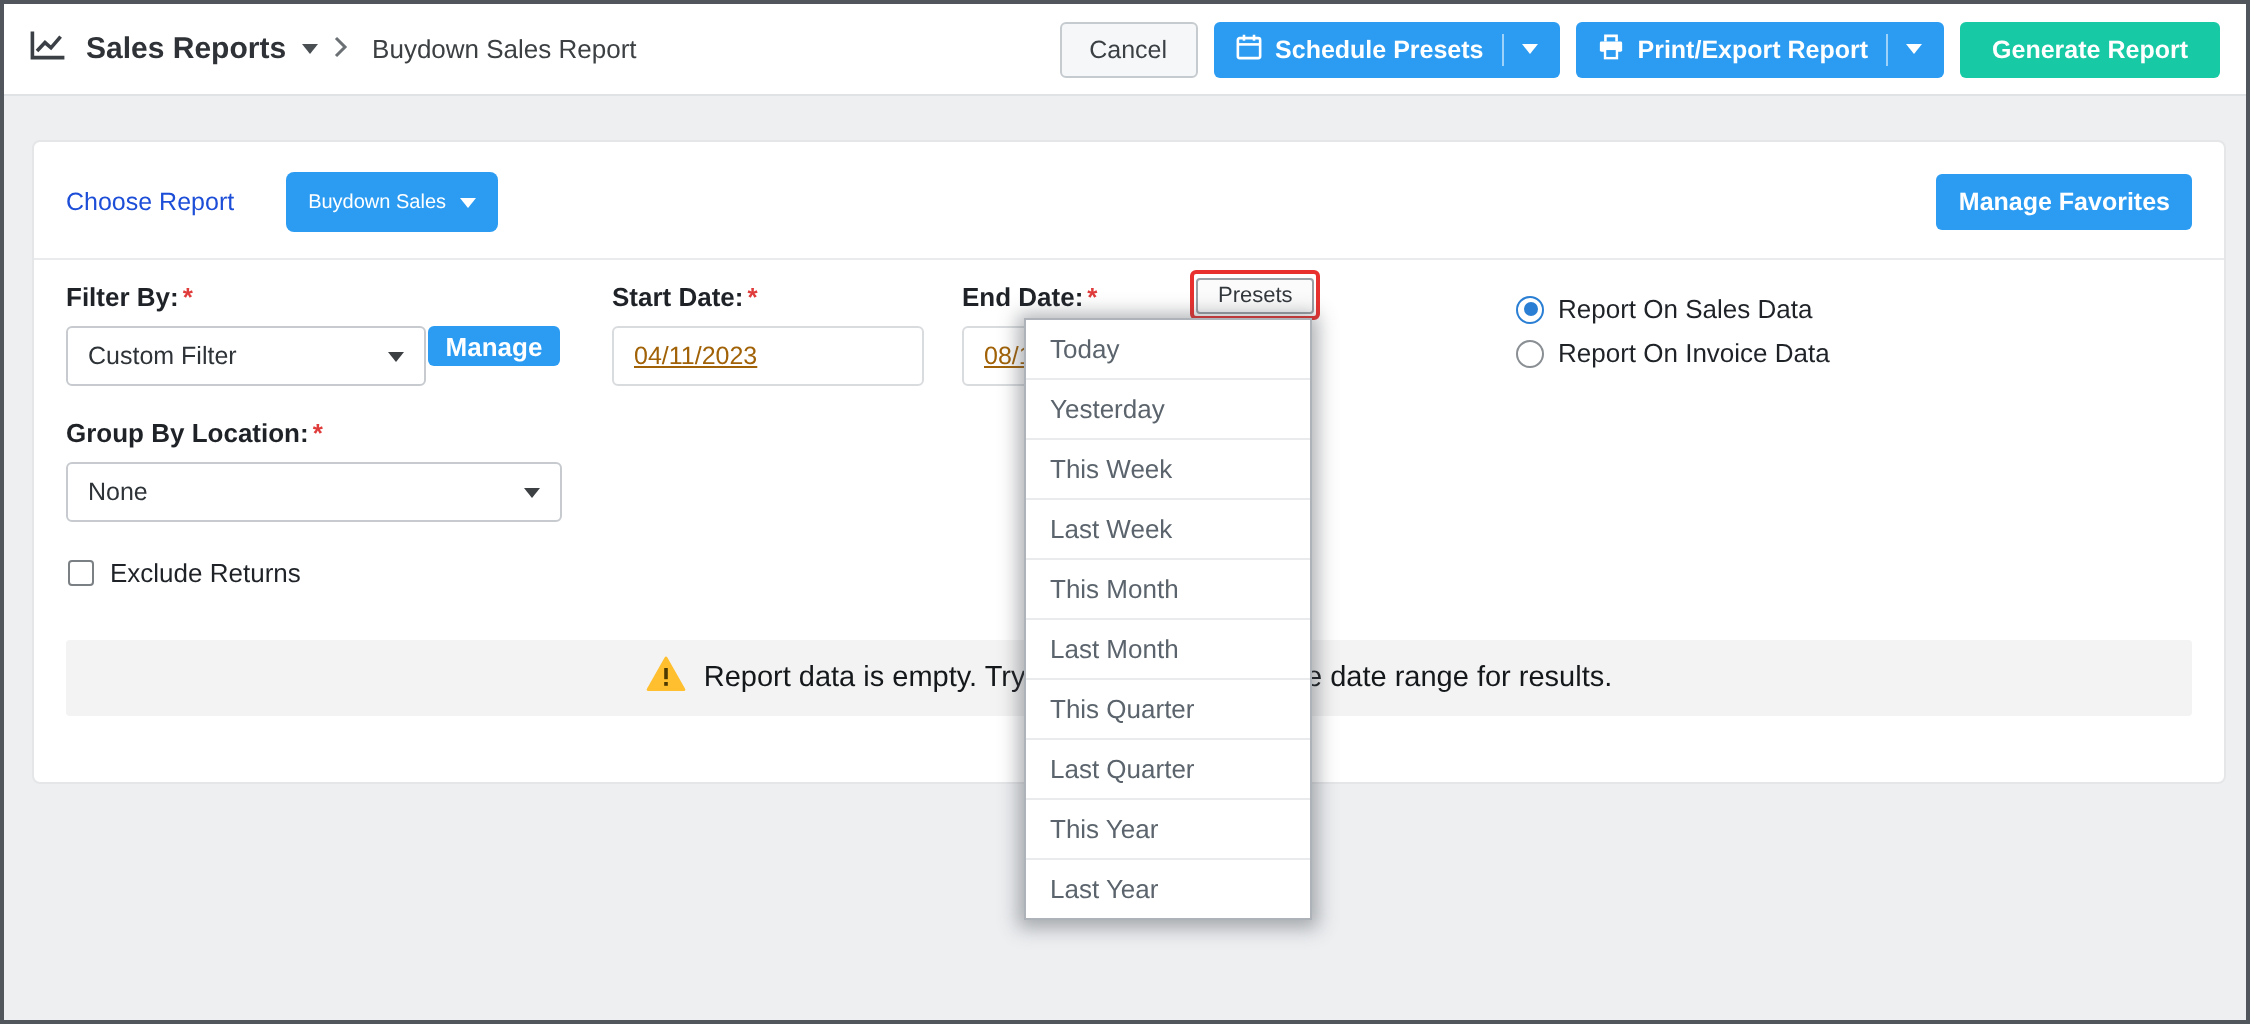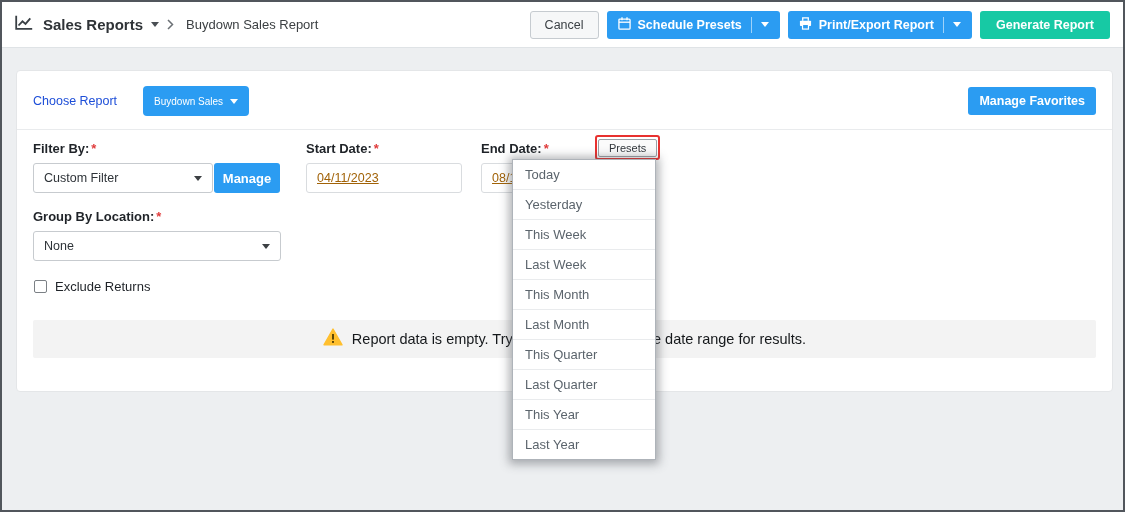--- a/index.html
+++ b/index.html
@@ -28,21 +28,21 @@
   .fav-btn { margin-left:auto; font-size:12.5px; }
   .divider { position:absolute; left:0; right:0; top:58px; border-top:1px solid #e9ebed; }
 
   .flabel { position:absolute; font-size:13px; font-weight:700; color:#1f2328; }
   .req { color:#e03c3c; font-weight:700; margin-left:2px; }
 
   .selectbox { position:absolute; height:30px; border:1px solid #c7cbcf; border-radius:3px; background:#fff; display:flex; align-items:center; padding:0 10px; font-size:12.5px; color:#2e3338; cursor:pointer; }
   .selectbox .sel-caret { margin-left:auto; width:0; height:0; border-left:4px solid transparent; border-right:4px solid transparent; border-top:5px solid #3c4043; }
   .input { position:absolute; height:30px; border:1px solid #d9dcdf; border-radius:3px; background:#fff; display:flex; align-items:center; padding:0 10px; font-size:12.5px; color:#a16207;text-decoration:underline; }
 
-  .manage-btn { position:absolute; left:197px; top:92px; width:66px; height:30px; border-radius:3px; font-size:13px; font-weight:700; }
+  .manage-btn { position:absolute; left:197px; top:92px; width:66px; height:20px; border-radius:3px; font-size:13px; font-weight:700; }
 
   .presets-wrap { position:absolute; left:578px; top:64px; border:2px solid #e8312f; border-radius:3px; padding:1px; background:#fff; }
   .presets-btn { background:#fbfbfb; border:1px solid #9aa0a6; border-radius:2px; font-size:11px; color:#33383d; padding:2px 10px; cursor:pointer; }
 
   .radio-group { position:absolute; left:741px; top:76px; display:flex; flex-direction:column; gap:7px; }
   .radio-row { display:flex; align-items:center; gap:7px; cursor:pointer; }
   .radio { width:14px; height:14px; border-radius:50%; border:1px solid #8a8f94; background:#fff; position:relative; flex:0 0 auto; }
   .radio.checked { border-color:#2a7fd4; }
   .radio.checked::after { content:""; position:absolute; left:2.5px; top:2.5px; width:7px; height:7px; border-radius:50%; background:#2a7fd4; }
   .radio-label { font-size:13px; color:#1f2328; }
@@ -141,20 +141,30 @@
 
     <div class="selectbox" style="left:16px; top:92px; width:180px;">
       <span>Custom Filter</span>
       <span class="sel-caret"></span>
     </div>
     <button class="btn btn-blue manage-btn">Manage</button>
 
     <div class="input" style="left:289px; top:92px; width:156px;">04/11/2023</div>
     <div class="input" style="left:464px; top:92px; width:156px;">08/11/2023</div>
 
+    <div class="radio-group">
+      <div class="radio-row">
+        <span class="radio checked"></span>
+        <span class="radio-label">Report On Sales Data</span>
+      </div>
+      <div class="radio-row">
+        <span class="radio"></span>
+        <span class="radio-label">Report On Invoice Data</span>
+      </div>
+    </div>
 
     <div class="flabel" style="left:16px; top:138px;">
       <span>Group By Location:</span><span class="req">*</span>
     </div>
     <div class="selectbox" style="left:16px; top:160px; width:248px;">
       <span>None</span>
       <span class="sel-caret"></span>
     </div>
 
     <div class="check-row">

